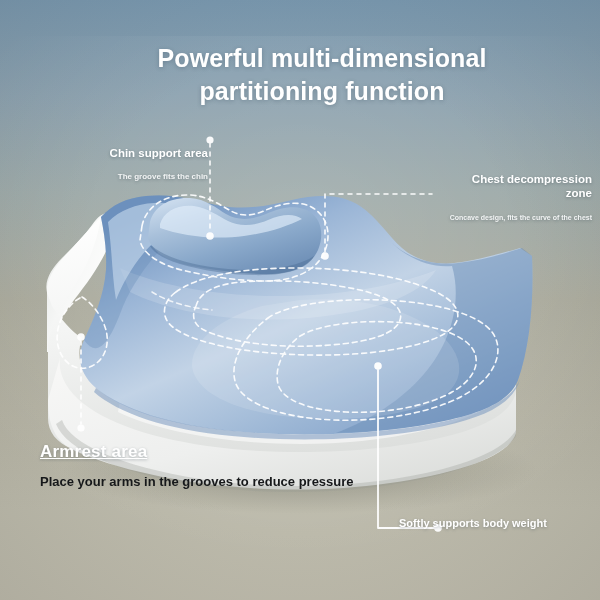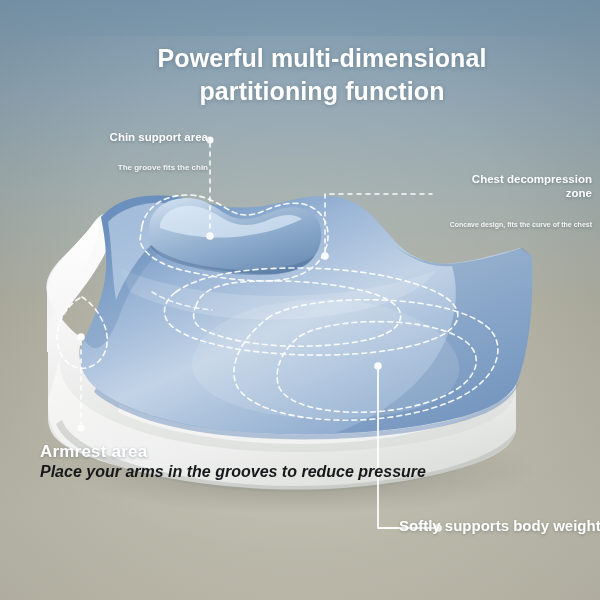--- a/index.html
+++ b/index.html
@@ -89,29 +89,29 @@
     font-size: 11.5px;
     line-height: 1.25;
     text-shadow: 0 1px 3px rgba(45,60,70,0.38);
     white-space: pre-line;
   }
   .callout-sub {
     color: #f2f4f4;
     font-weight: bold;
     font-size: 8px;
     line-height: 1.3;
-    margin-top: 19px;
+    margin-top: 12px;
     text-shadow: 0 1px 3px rgba(45,60,70,0.34);
     white-space: nowrap;
   }
 
   
   #callout-chin {
     left: 60px;
-    top: 130px;
+    top: 146px;
     width: 148px;
     text-align: right;
   }
 
   
   #callout-chest {
     left: 434px;
     top: 172px;
     width: 158px;
     text-align: right;
@@ -121,44 +121,44 @@
   
   #callout-armrest {
     left: 40px;
     top: 441px;
     width: 330px;
     text-align: left;
   }
   #callout-armrest .callout-title {
     font-size: 17px;
     letter-spacing: 0.2px;
+    text-decoration: underline;
   }
   #callout-armrest .callout-sub {
     color: #16181a;
-    font-size: 16px;
-    margin-top: 0;
+    font-size: 13px;
+    margin-top: 12px;
     text-shadow: none;
-    font-style: italic;
   }
 
   
   #callout-waist {
     left: 395px;
     top: 509px;
     width: 196px;
     text-align: right;
   }
   #callout-waist .callout-title {
     color: #1b1d1f;
     font-size: 9.5px;
     text-shadow: none;
   }
   #callout-waist .callout-sub {
     color: #ffffff;
-    font-size: 15px;
+    font-size: 11px;
     margin-top: 7px;
     text-align: left;
     padding-left: 4px;
   }
 </style>
 </head>
 <body>
 
 <div id="poster">
 

